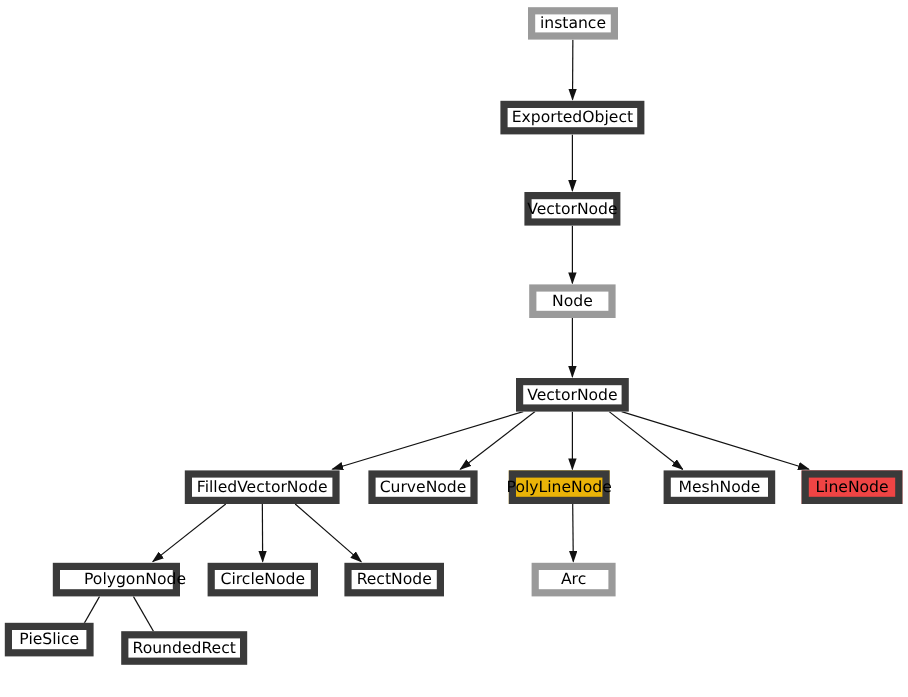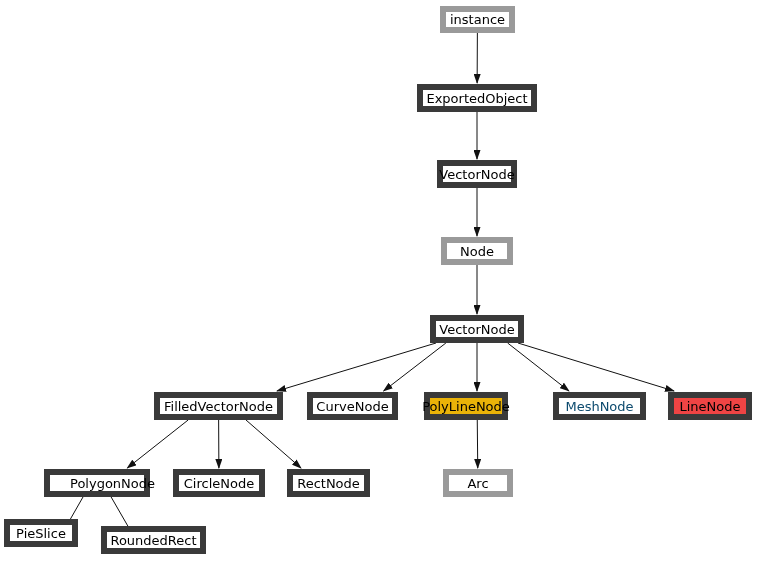--- a/index.html
+++ b/index.html
@@ -83,21 +83,21 @@
       <div class="gnode" style="left: 154px; top: 392px; width: 129px; height: 28px; border-color: rgb(58, 58, 58); background: rgb(255, 255, 255);">
         <span style="color: rgb(0, 0, 0);">FilledVectorNode</span>
       </div>
       <div class="gnode" style="left: 307px; top: 392px; width: 91px; height: 28px; border-color: rgb(58, 58, 58); background: rgb(255, 255, 255);">
         <span style="color: rgb(0, 0, 0);">CurveNode</span>
       </div>
       <div class="gnode" style="left: 424px; top: 392px; width: 84px; height: 28px; border-color: rgb(58, 58, 58); background: #eab308;">
         <span style="color: rgb(0, 0, 0);">PolyLineNode</span>
       </div>
       <div class="gnode" style="left: 553px; top: 392px; width: 93px; height: 28px; border-color: rgb(58, 58, 58); background: rgb(255, 255, 255);">
-        <span style="color: #0c4a6e;">MeshNode</span>
+        <span style="color: #000000;">MeshNode</span>
       </div>
       <div class="gnode" style="left: 668px; top: 392px; width: 84px; height: 28px; border-color: rgb(58, 58, 58); background: #ef4444;">
         <span style="color: rgb(0, 0, 0);">LineNode</span>
       </div>
       <div class="gnode" style="left: 44px; top: 469px; width: 106px; height: 28px; border-color: rgb(58, 58, 58); background: rgb(255, 255, 255);">
         <span style="color: rgb(0, 0, 0); margin-left: 31px;">PolygonNode</span>
       </div>
       <div class="gnode" style="left: 173px; top: 469px; width: 92px; height: 28px; border-color: rgb(58, 58, 58); background: rgb(255, 255, 255);">
         <span style="color: rgb(0, 0, 0);">CircleNode</span>
       </div>

